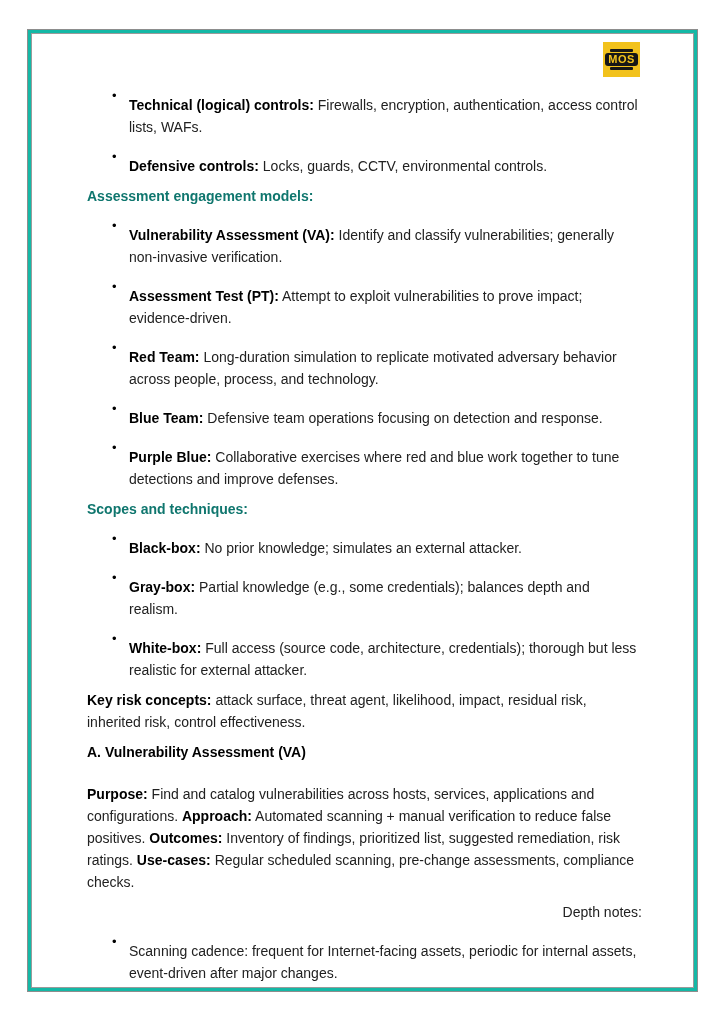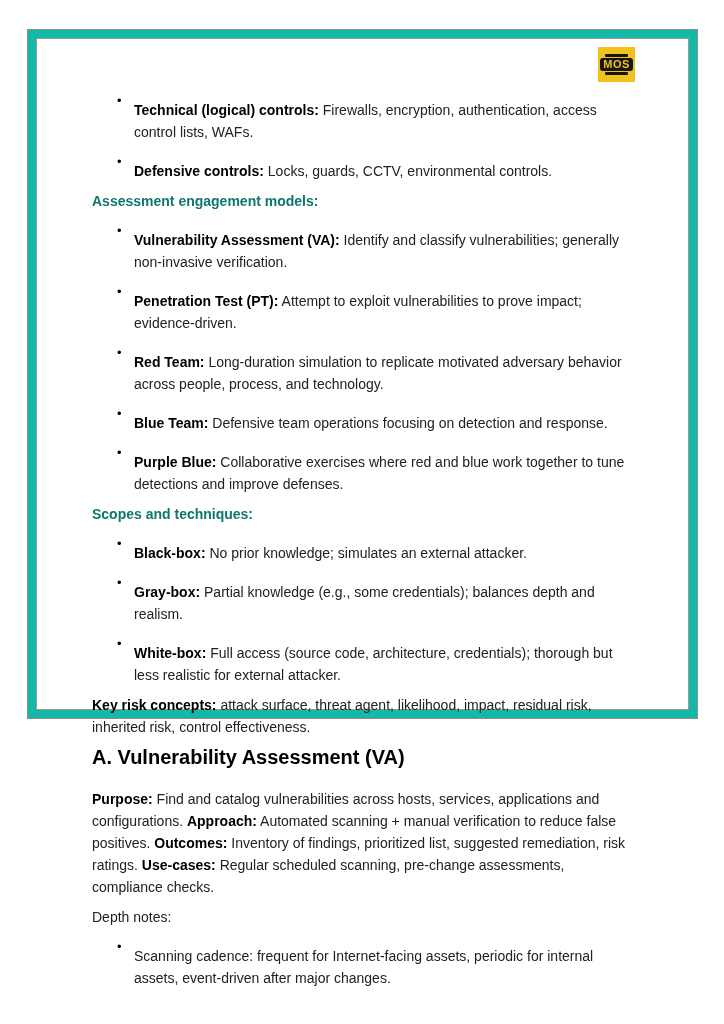--- a/index.html
+++ b/index.html
@@ -11,22 +11,22 @@
   }
   .sheet {
     position: relative;
     width: 724px; height: 1024px;
     background: #ffffff;
     overflow: hidden;
   }
   .frame {
     position: absolute;
     left: 28px; top: 30px;
-    width: 669px; height: 688px;
-    border: 8px solid #14b8a6;
+    width: 669px; height: 961px;
+    border: 3px solid #14b8a6;
     box-shadow: 0 0 0 1px #8d8d8d, inset 0 0 0 1px #9a9a9a;
     background: #ffffff;
   }
   .logo {
     position: absolute;
     top: 9px; right: 54px;
     width: 37px; height: 35px;
     background: #f2c21c;
     display: flex;
     flex-direction: column;
@@ -52,21 +52,21 @@
   .content {
     position: absolute;
     left: 0; top: 0;
     width: 100%; height: 100%;
     padding: 52px 52px 0 56px;
     color: #212121;
     font-size: 14px;
     line-height: 22px;
   }
   strong { color: #000000; font-weight: bold; }
-  .para { margin-bottom: 8px; }
+  .para { margin-bottom: 8px; text-align: right; }
   .subhead {
     font-weight: bold;
     color: #0f766e;
     margin-bottom: 8px;
   }
   .list { margin-bottom: 0; }
   .li {
     display: flex;
     padding-left: 25px;
     margin-bottom: 8px;
@@ -81,21 +81,21 @@
   .section-head {
     color: #2e5e94;
     font-weight: bold;
     font-size: 14.5px;
     margin-top: 42px;
     margin-bottom: 22px;
   }
   .subsection-head {
     font-weight: bold;
     color: #000000;
-    font-size: 20px;
+    font-size: 14px;
     margin-bottom: 20px;
   }
   .runs-para { margin-bottom: 8px; }
 </style>
 </head>
 <body>
 
 <div class="sheet">
   <div class="frame">
 
@@ -120,21 +120,21 @@
 
       <div class="subhead">Assessment engagement models:</div>
 
       <div class="list">
           <div class="li">
             <span class="dot">•</span>
             <span class="li-text"><strong>Vulnerability Assessment (VA):</strong> Identify and classify vulnerabilities; generally non-invasive verification.</span>
           </div>
           <div class="li">
             <span class="dot">•</span>
-            <span class="li-text"><strong>Penetration Test (PT):</strong> Attempt to exploit vulnerabilities to prove impact; evidence-driven.</span>
+            <span class="li-text"><strong>Assessment Test (PT):</strong> Attempt to exploit vulnerabilities to prove impact; evidence-driven.</span>
           </div>
           <div class="li">
             <span class="dot">•</span>
             <span class="li-text"><strong>Red Team:</strong> Long-duration simulation to replicate motivated adversary behavior across people, process, and technology.</span>
           </div>
           <div class="li">
             <span class="dot">•</span>
             <span class="li-text"><strong>Blue Team:</strong> Defensive team operations focusing on detection and response.</span>
           </div>
           <div class="li">

